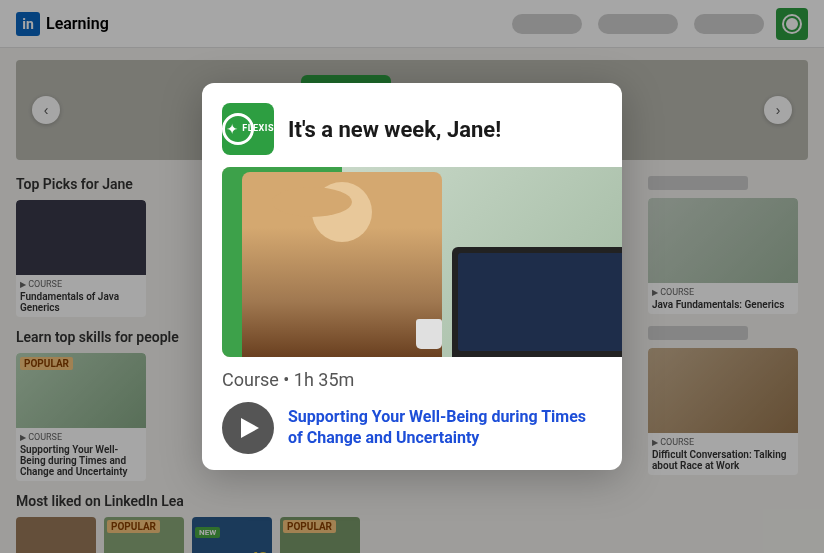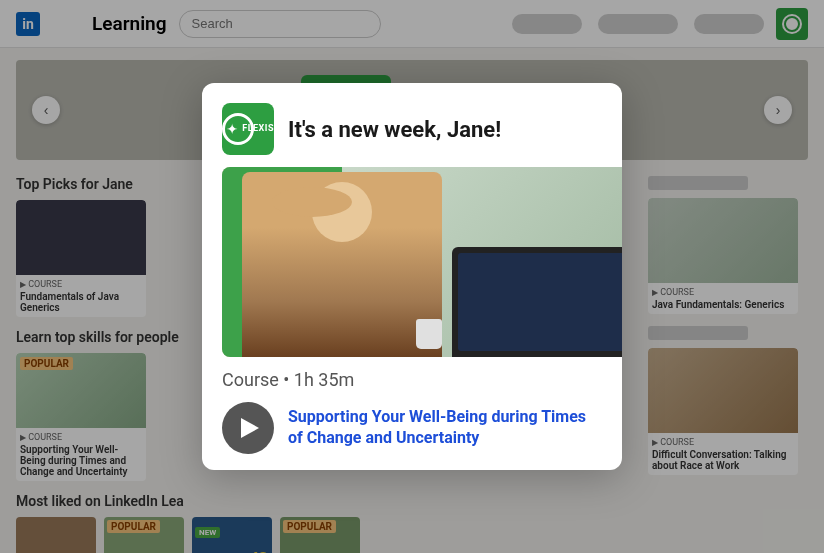--- a/index.html
+++ b/index.html
@@ -35,24 +35,23 @@
       background: #0a66c2;
       border-radius: 3px;
       display: flex;
       align-items: center;
       justify-content: center;
       color: white;
       font-weight: bold;
       font-size: 14px;
     }
     .header-title {
-      font-size: 19px;
+      font-size: 16px;
       font-weight: 600;
       color: #000;
-      margin-left: 46px;
     }
     .header-search {
       flex: 0 0 200px;
       height: 28px;
       border: 1px solid #ccc;
       border-radius: 14px;
       padding: 0 12px;
       font-size: 13px;
       outline: none;
     }
@@ -321,21 +320,20 @@
 </head>
 <body>
 
 <div class="header">
   <div class="header-logo">
     <div class="linkedin-icon">
       <span>in</span>
     </div>
     <span class="header-title">Learning</span>
   </div>
-  <input class="header-search" type="text" placeholder="Search" style="">
   <div class="header-spacer"></div>
   <div class="header-nav">
     <div class="nav-pill" style="width:70px;"></div>
     <div class="nav-pill" style="width:80px;"></div>
     <div class="nav-pill" style="width:70px;"></div>
   </div>
   <div class="header-avatar">
     <div class="flexis-logo-small"></div>
   </div>
 </div>

